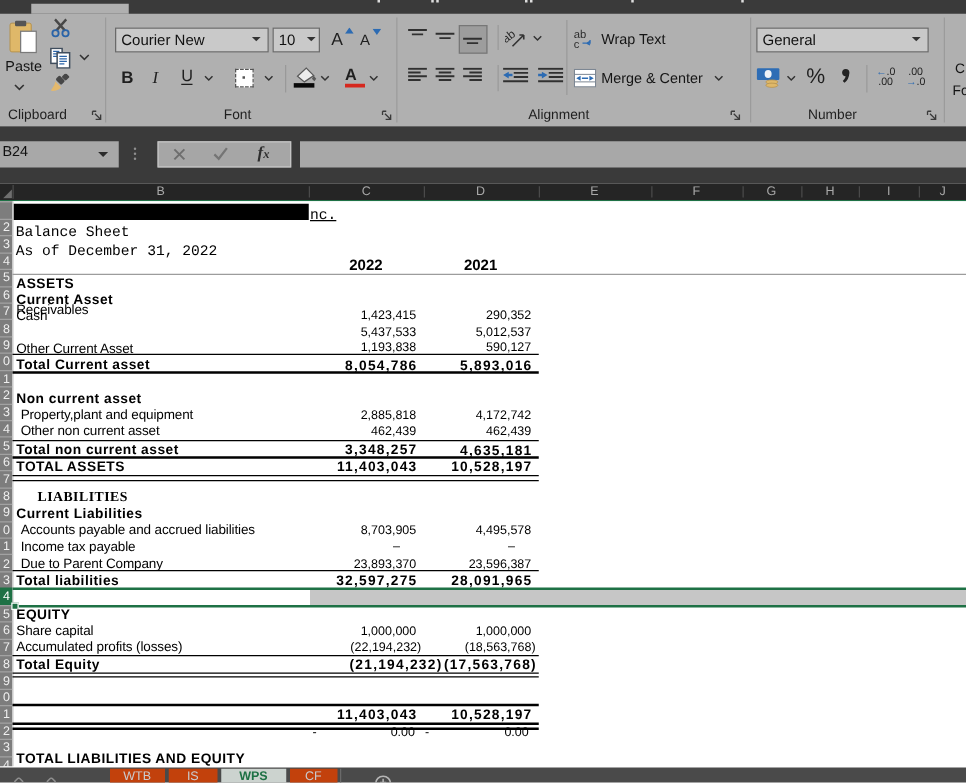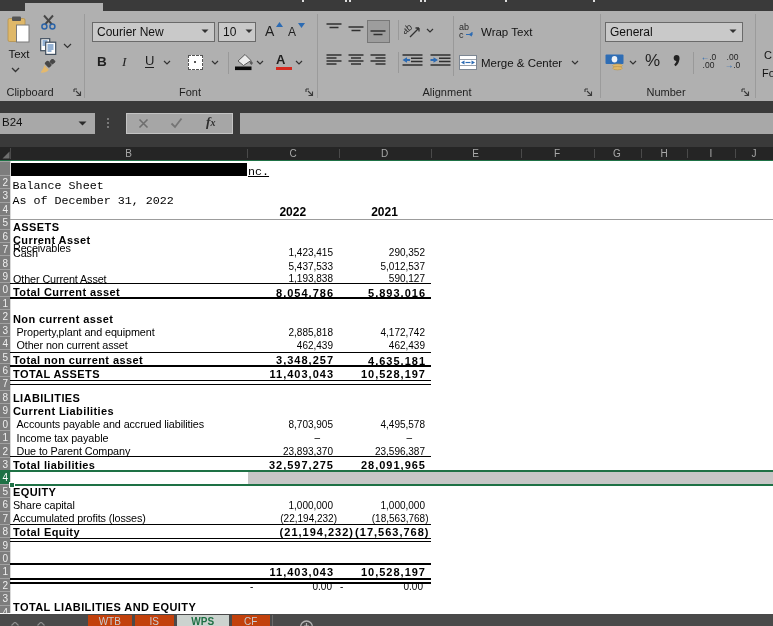--- a/index.html
+++ b/index.html
@@ -42,21 +42,21 @@
 <div class="a" style="left:349px;top:0;width:2px;height:2px;background:#ddd;"></div>
 <div class="a" style="left:420px;top:0;width:2px;height:2px;background:#ddd;"></div>
 <div class="a" style="left:424px;top:0;width:2px;height:2px;background:#ddd;"></div>
 <div class="a" style="left:505px;top:0;width:2px;height:2px;background:#ddd;"></div>
 <div class="a" style="left:593px;top:0;width:2px;height:2px;background:#ddd;"></div>
 <svg class="ic" style="left:7px;top:16px" width="24" height="29" viewBox="0 0 24 29">
 <rect x="1" y="2.5" width="17" height="23" rx="1.5" fill="#dfb869" stroke="#b5924e" stroke-width="0.8"></rect>
 <rect x="5" y="0.5" width="9" height="4.5" rx="1" fill="#555555"></rect>
 <rect x="9.5" y="9" width="12.5" height="17" fill="#ffffff" stroke="#7a7a7a" stroke-width="1"></rect>
 </svg>
-<div class="a" style="left:3px;top:47.5px;width:32px;text-align:center;font-size:11.5px;color:#141414;">Text</div>
+<div class="a" style="left:3px;top:47.5px;width:32px;text-align:center;font-size:11.5px;color:#141414;">Paste</div>
 <svg class="ic" style="left:11px;top:67px" width="9" height="6" viewBox="0 0 9 6">
 <path d="M1 1 L4.5 4.5 L8 1" stroke="#333" stroke-width="1.3" fill="none"></path>
   </svg>
 <svg class="ic" style="left:40px;top:14px" width="17" height="17" viewBox="0 0 17 17">
 <path d="M4 1.5 L12 10.5 M13 1.5 L5 10.5" stroke="#474747" stroke-width="1.9" fill="none"></path>
 <circle cx="4.4" cy="12.6" r="2.5" fill="none" stroke="#2b64a8" stroke-width="1.5"></circle>
 <circle cx="12.4" cy="12.6" r="2.5" fill="none" stroke="#2b64a8" stroke-width="1.5"></circle>
 </svg>
 <svg class="ic" style="left:40px;top:38px" width="17" height="17" viewBox="0 0 17 17">
 <rect x="0.7" y="0.7" width="9" height="12" fill="#fff" stroke="#3f4d5d" stroke-width="1.2"></rect>
@@ -374,21 +374,21 @@
 <div class="bl" style="top:351.5px;height:1.5px;"></div>
 <div class="blbl" style="left:13px;top:353.7px;">Total non current asset</div>
 <div class="bnum" style="left:240px;width:94px;top:354.09999999999997px;">3,348,257</div>
 <div class="bnum" style="left:332px;width:94px;top:355px;">4,635,181</div>
 <div class="bl" style="top:365.2px;height:1.5px;"></div>
 <div class="blbl" style="left:13px;top:367.5px;">TOTAL ASSETS</div>
 <div class="bnum" style="left:240px;width:94px;top:367.9px;">11,403,043</div>
 <div class="bnum" style="left:332px;width:94px;top:367.9px;">10,528,197</div>
 <div class="bl" style="top:380px;height:1.4px;"></div>
 <div class="bl" style="top:383.8px;height:1.4px;"></div>
-<div class="blbl" style="left:13px;top:392px;">LIABILITIES</div>
+<div class="blbl" style="left:30px;top:392px;font-family:Liberation Serif, serif;">LIABILITIES</div>
 <div class="blbl" style="left:13px;top:404.5px;">Current Liabilities</div>
 <div class="lbl" style="left:16.5px;top:418.3px;">Accounts payable and accrued liabilities</div>
 <div class="num" style="left:240px;width:93px;top:419.0px;">8,703,905</div>
 <div class="num" style="left:332px;width:93px;top:419.0px;">4,495,578</div>
 <div class="lbl" style="left:16.5px;top:431.6px;">Income tax payable</div>
 <div class="num" style="left:240px;width:80px;top:432.3px;">–</div>
 <div class="num" style="left:332px;width:80px;top:432.3px;">–</div>
 <div class="lbl" style="left:16.5px;top:445px;">Due to Parent Company</div>
 <div class="num" style="left:240px;width:93px;top:445.7px;">23,893,370</div>
 <div class="num" style="left:332px;width:93px;top:445.7px;">23,596,387</div>

